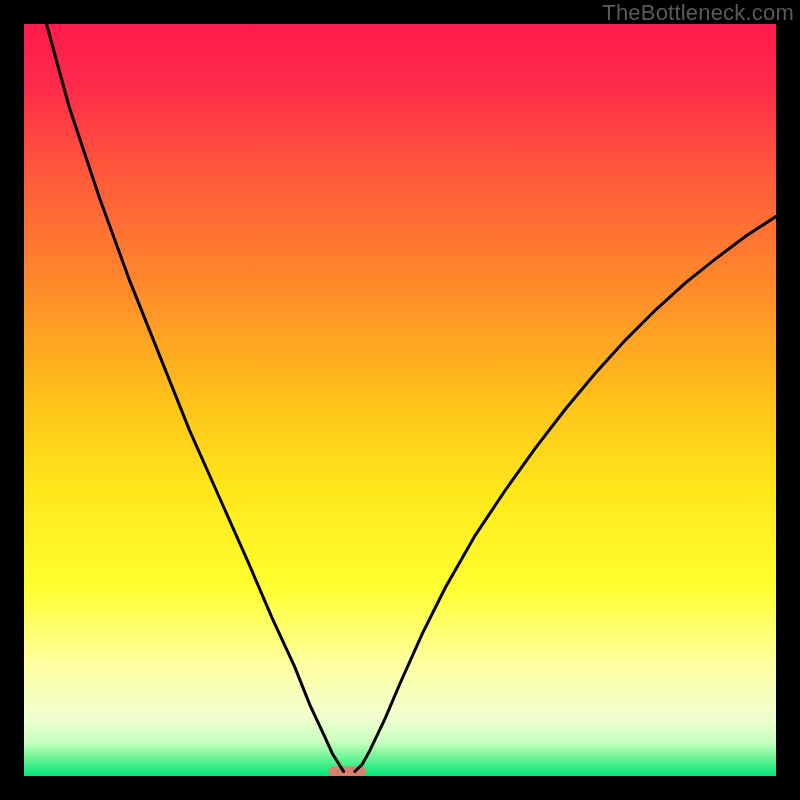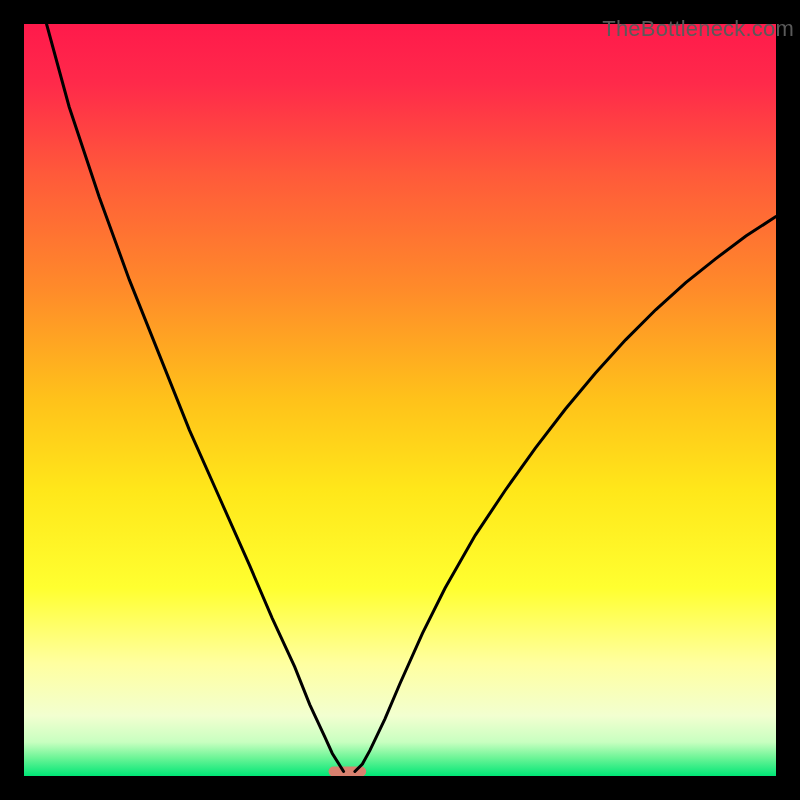--- a/index.html
+++ b/index.html
@@ -27,21 +27,20 @@
   }
   .watermark {
     position: absolute;
     top: 0;
     right: 6px;
     font-family: Arial, Helvetica, sans-serif;
     font-size: 22px;
     font-weight: 400;
     color: #5a5a5a;
     letter-spacing: 0.2px;
-    margin-top: 16px;
   }
 </style>
 </head>
 <body>
 
 <div class="frame">
   <svg class="plot" viewBox="0 0 752 752" preserveAspectRatio="none">
     <defs>
       <linearGradient id="bg-grad" x1="0" y1="0" x2="0" y2="1">
           <stop offset="0%" stop-color="#ff1a4b"></stop>

